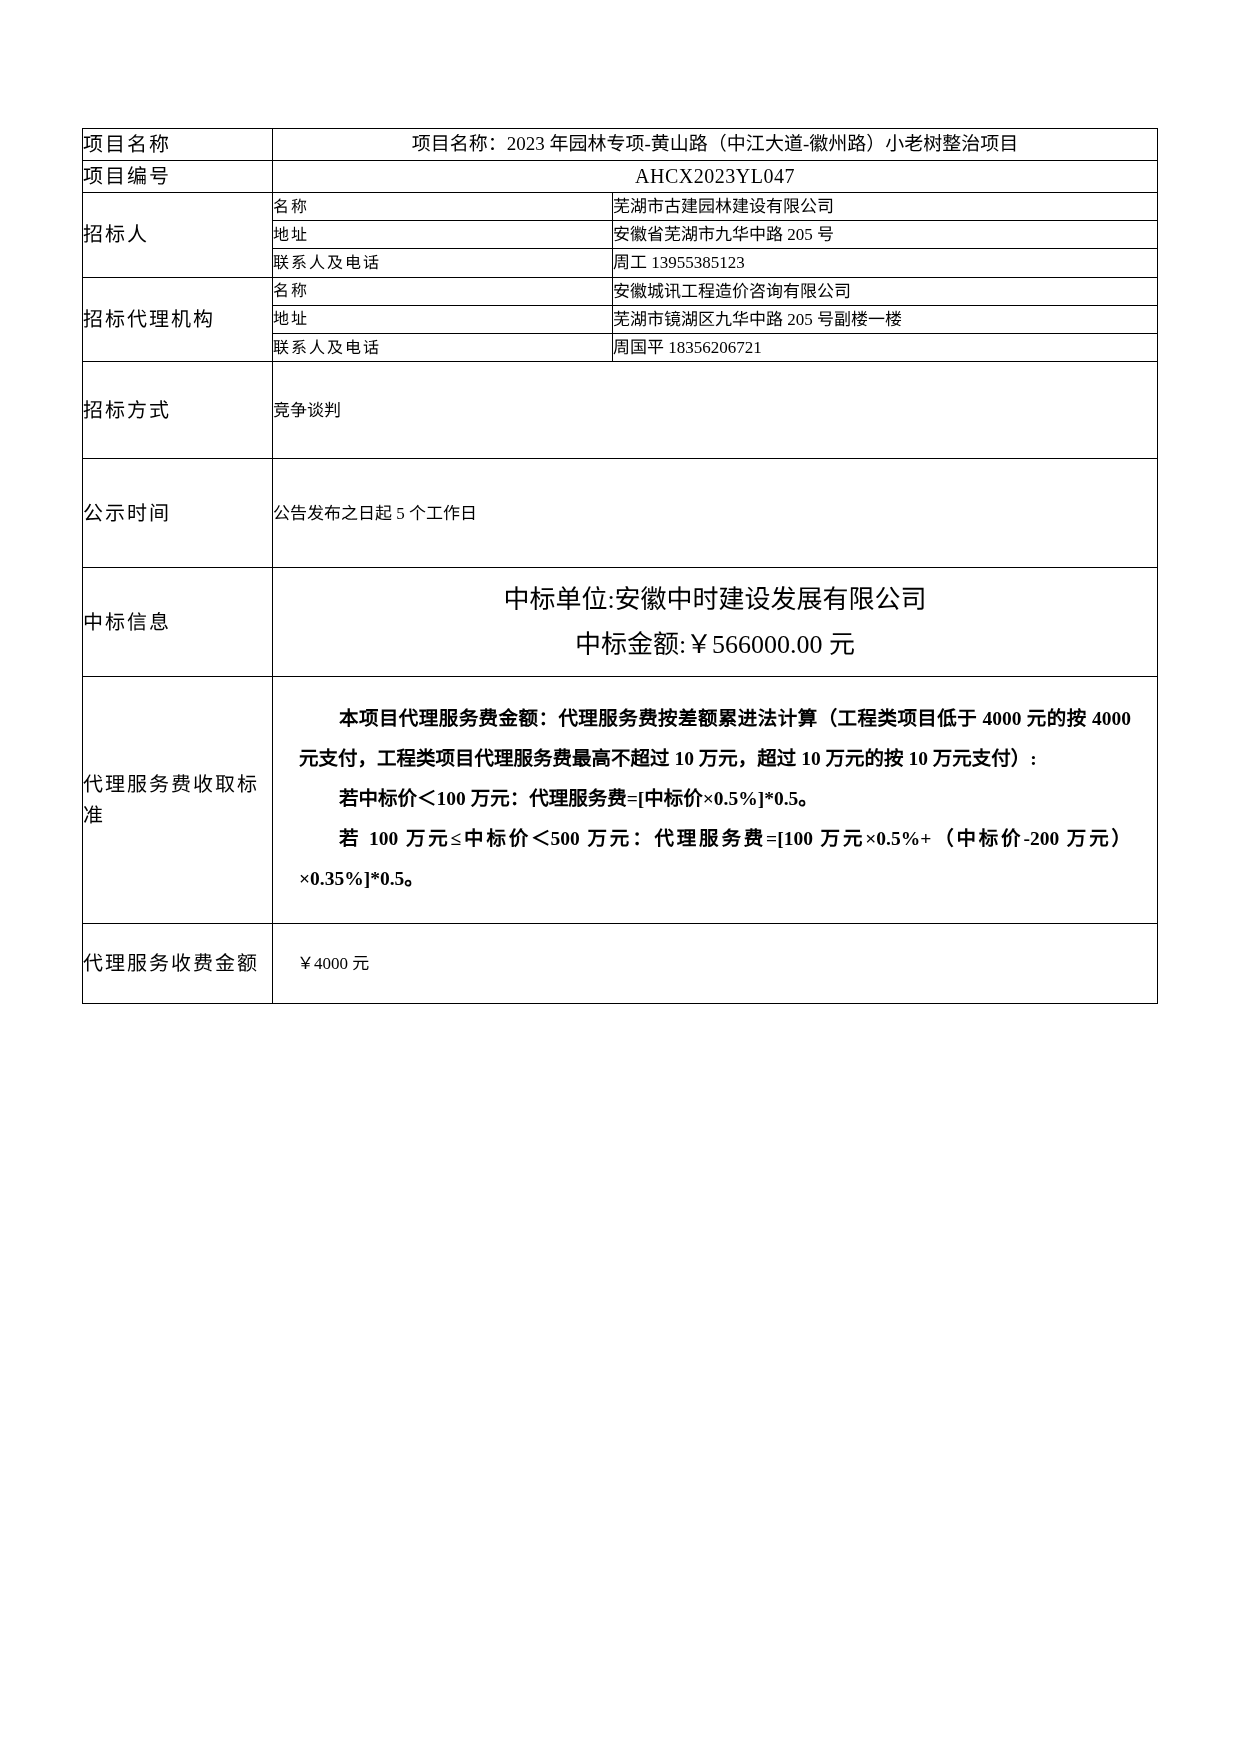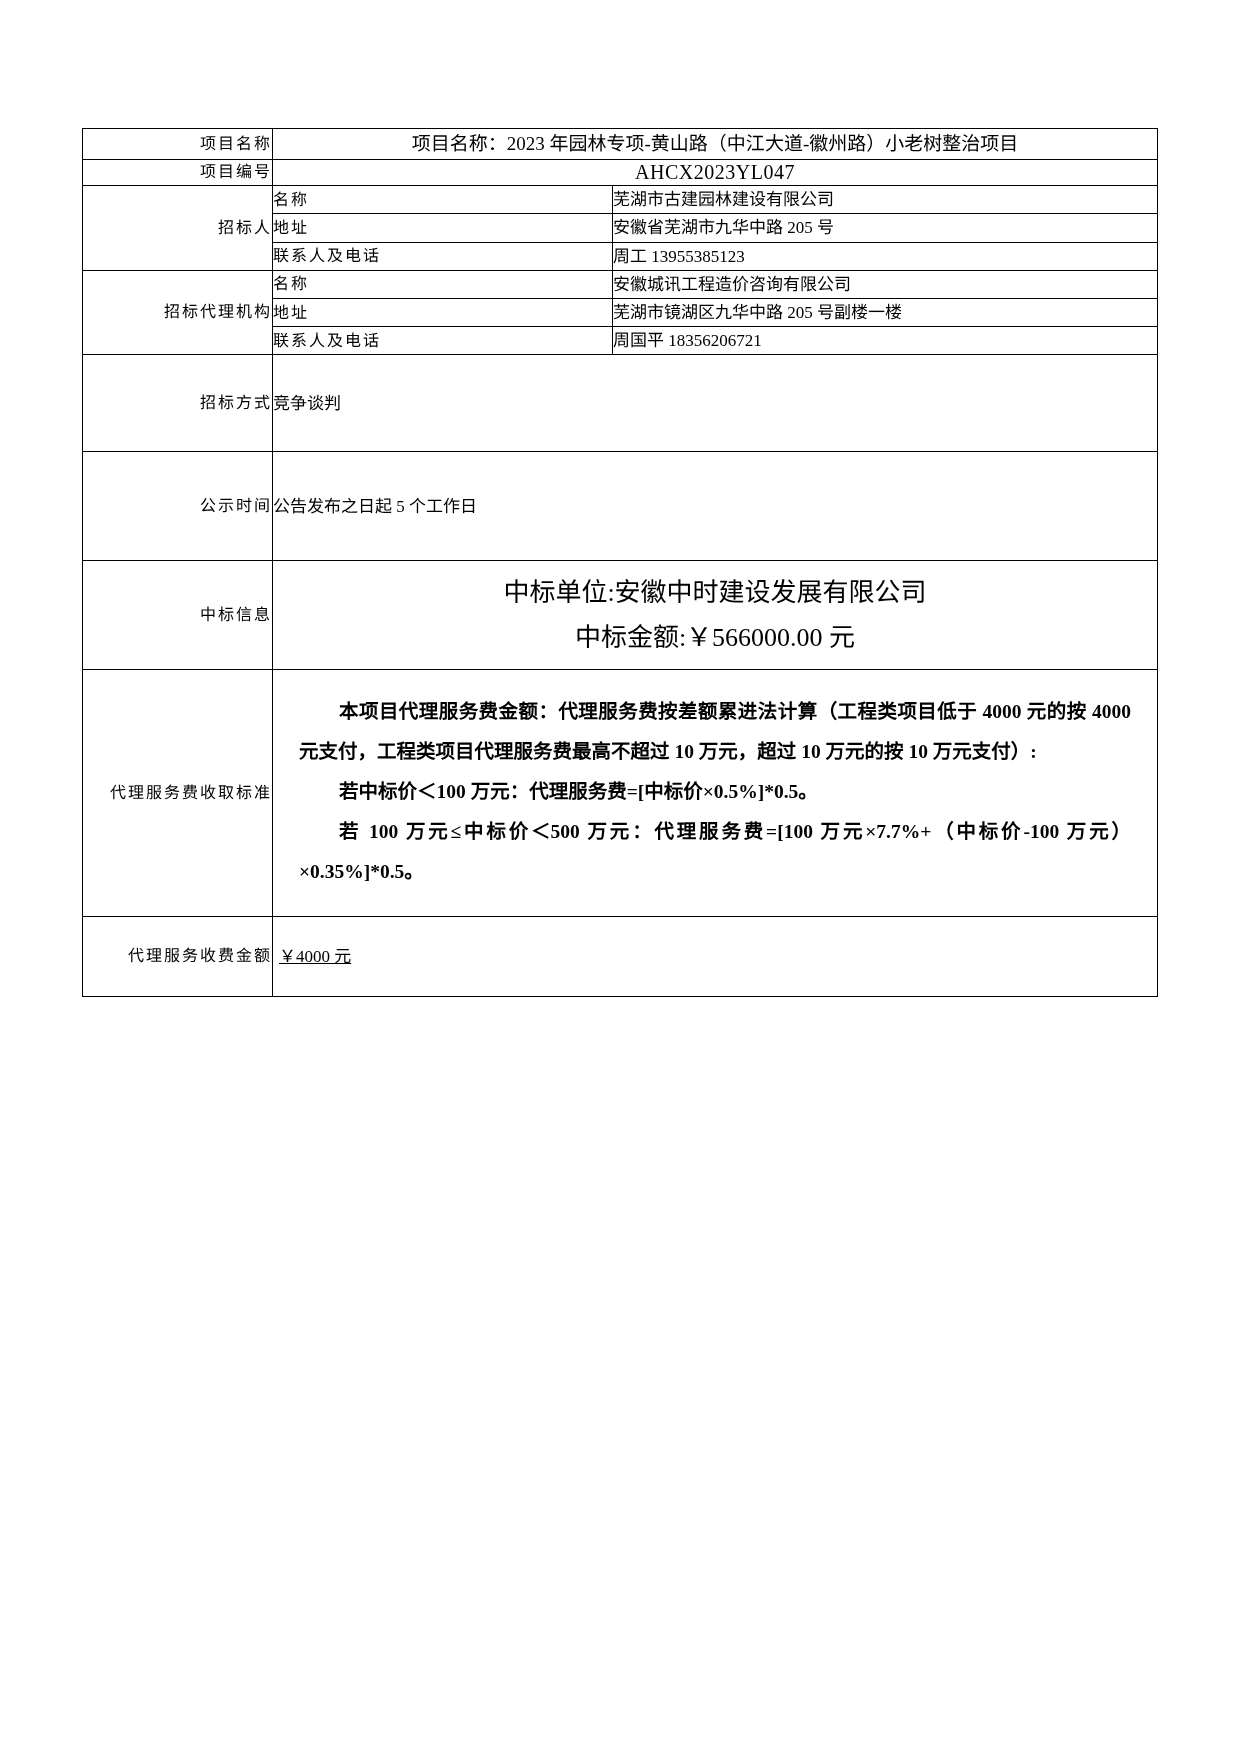--- a/index.html
+++ b/index.html
@@ -25,22 +25,22 @@
     width: 1075px;
     border-collapse: collapse;
     table-layout: fixed;
   }
   table.doc-table td {
     border: 1px solid #000000;
     vertical-align: middle;
     padding: 0;
   }
   .cell-label {
-    text-align: right;
-    font-size: 16px;
+    text-align: left;
+    font-size: 20px;
     letter-spacing: 2px;
     padding: 10px 6px;
     line-height: 1.55;
   }
   .cell-sublabel {
     font-size: 16px;
     letter-spacing: 2px;
     padding: 16px 6px;
     line-height: 1.5;
   }
@@ -152,24 +152,24 @@
         <td class="multiline tall-pad-2" colspan="2">中标单位:安徽中时建设发展有限公司
 中标金额:￥566000.00 元</td>
       </tr>
 
       <tr>
         <td class="cell-label">代理服务费收取标准</td>
         <td colspan="2">
           <div class="fee-block">
             <p class="para indent">本项目代理服务费金额：代理服务费按差额累进法计算（工程类项目低于 4000 元的按 4000 元支付，工程类项目代理服务费最高不超过 10 万元，超过 10 万元的按 10 万元支付）:</p>
             <p class="para indent">若中标价＜100 万元：代理服务费=[中标价×0.5%]*0.5。</p>
-            <p class="para indent">若 100 万元≤中标价＜500 万元：代理服务费=[100 万元×7.7%+（中标价-100 万元）×0.35%]*0.5。</p>
+            <p class="para indent">若 100 万元≤中标价＜500 万元：代理服务费=[100 万元×0.5%+（中标价-200 万元）×0.35%]*0.5。</p>
           </div>
         </td>
       </tr>
 
       <tr>
         <td class="cell-label">代理服务收费金额</td>
-        <td class="cell-value" colspan="2" style="padding:26px 6px;text-decoration:underline;">￥4000 元</td>
+        <td class="cell-value" colspan="2" style="padding:26px 24px;">￥4000 元</td>
       </tr>
     </tbody>
   </table>
 </div>
 
 </body></html>

